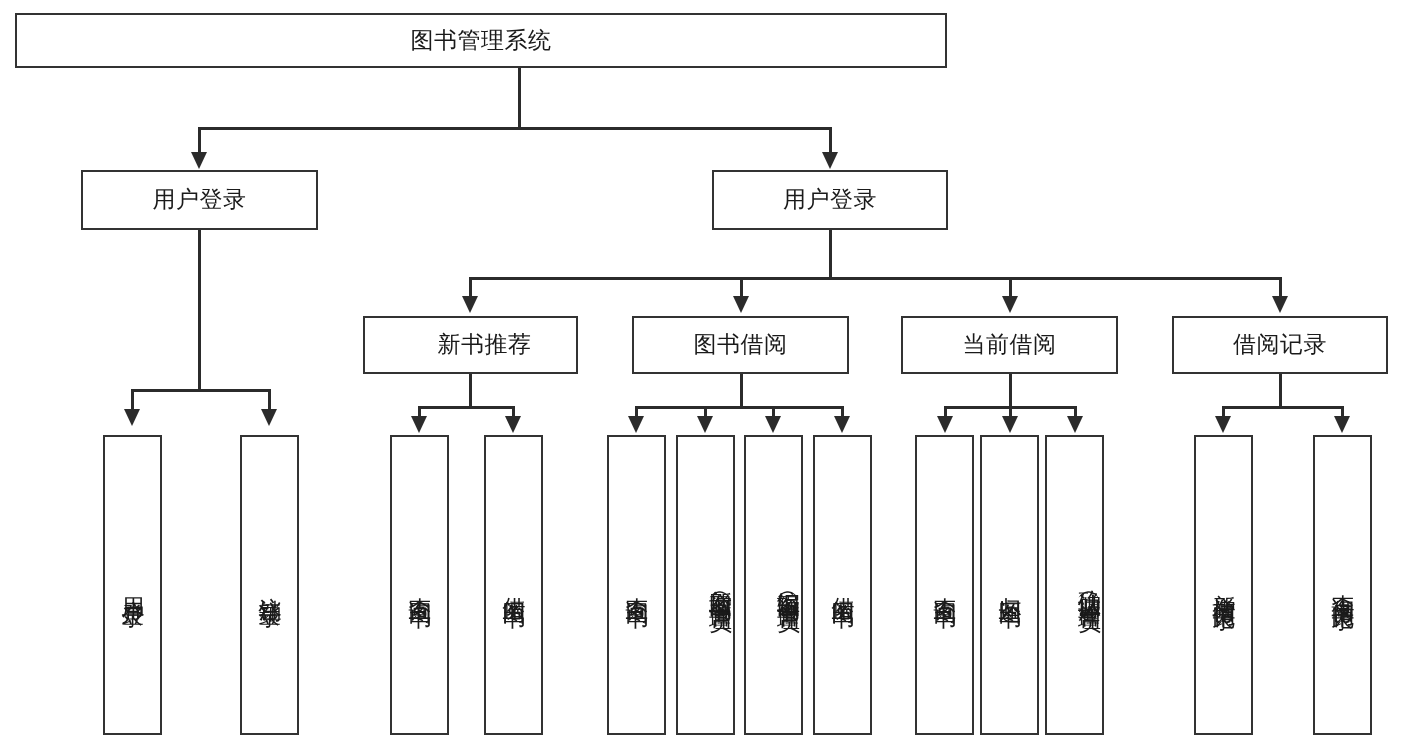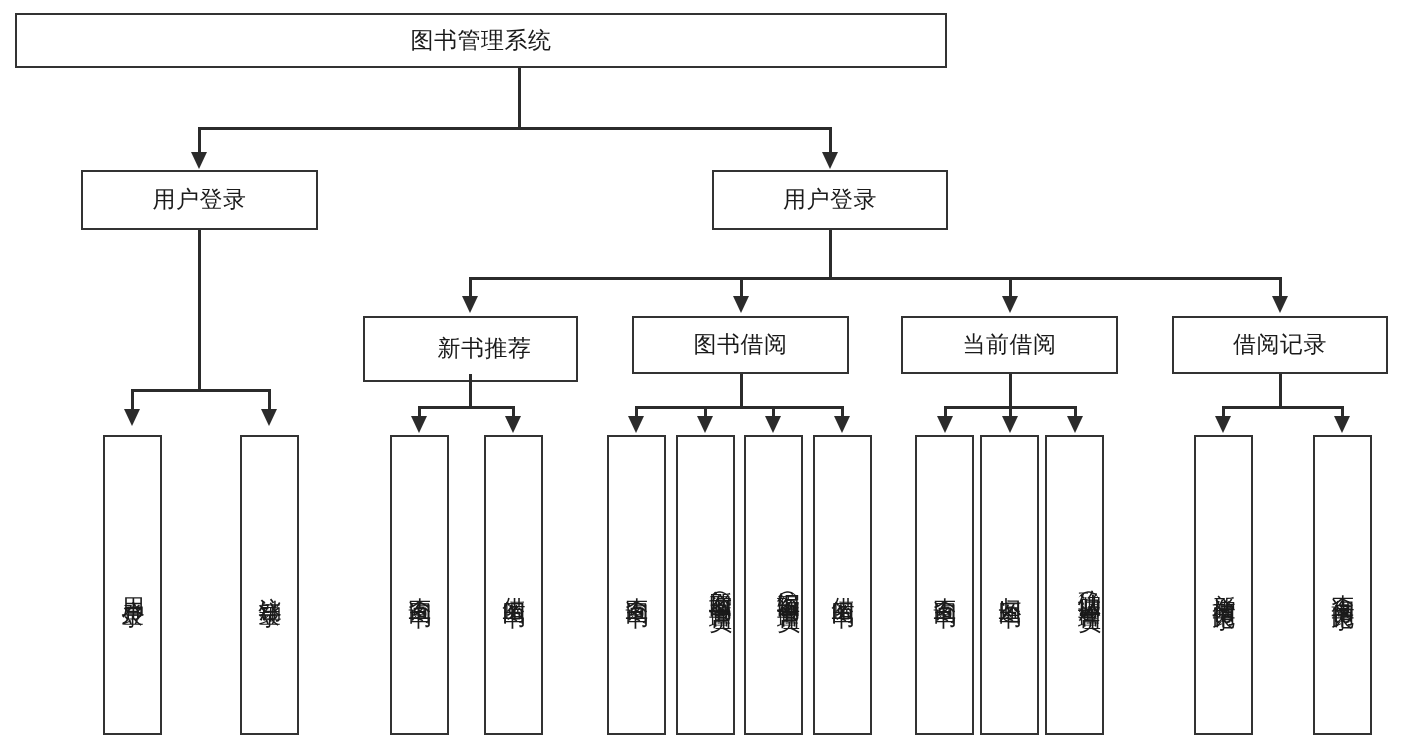--- a/index.html
+++ b/index.html
@@ -99,21 +99,21 @@
   <div class="line horz" style="left:470px; top:277px; width:811px;"></div>
   <div class="line vert" style="left:469px; top:277px; height:21px;"></div>
   <div class="arrow" style="left:462px; top:296px;"></div>
   <div class="line vert" style="left:740px; top:277px; height:21px;"></div>
   <div class="arrow" style="left:733px; top:296px;"></div>
   <div class="line vert" style="left:1009px; top:277px; height:21px;"></div>
   <div class="arrow" style="left:1002px; top:296px;"></div>
   <div class="line vert" style="left:1279px; top:277px; height:21px;"></div>
   <div class="arrow" style="left:1272px; top:296px;"></div>
 
-  <div class="node h" style="left:363px; top:316px; width:215px; height:66px;padding-left:28px;">新书推荐</div>
+  <div class="node h" style="left:363px; top:316px; width:215px; height:58px;padding-left:28px;">新书推荐</div>
   <div class="node h" style="left:632px; top:316px; width:217px; height:58px;">图书借阅</div>
   <div class="node h" style="left:901px; top:316px; width:217px; height:58px;">当前借阅</div>
   <div class="node h" style="left:1172px; top:316px; width:216px; height:58px;text-align:right;">借阅记录</div>
 
   <div class="line vert" style="left:469px; top:374px; height:33px;"></div>
   <div class="line horz" style="left:419px; top:406px; width:96px;"></div>
   <div class="line vert" style="left:418px; top:406px; height:12px;"></div>
   <div class="arrow" style="left:411px; top:416px;"></div>
   <div class="line vert" style="left:512px; top:406px; height:12px;"></div>
   <div class="arrow" style="left:505px; top:416px;"></div>

